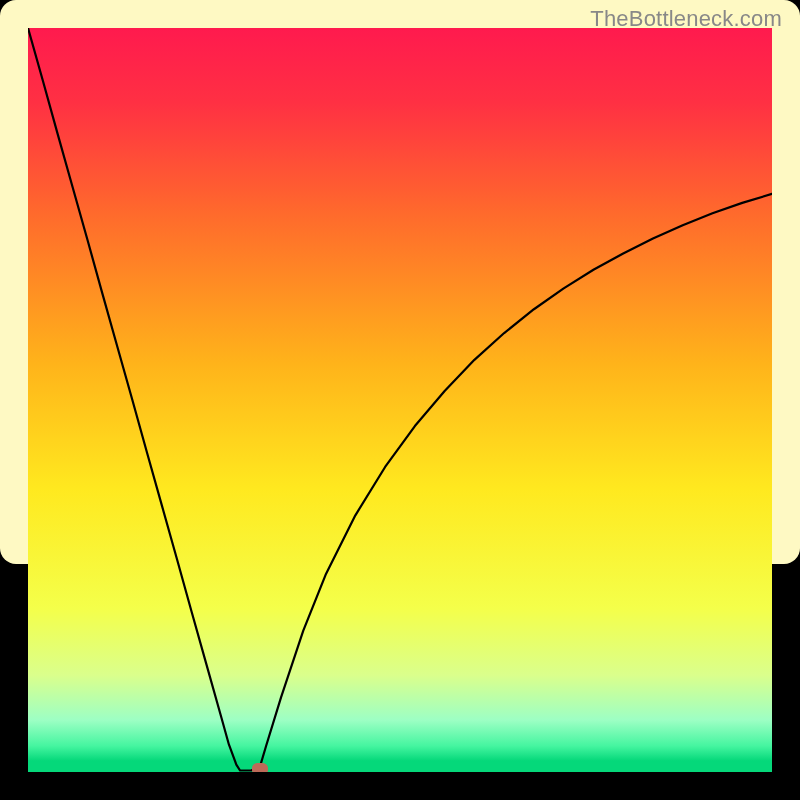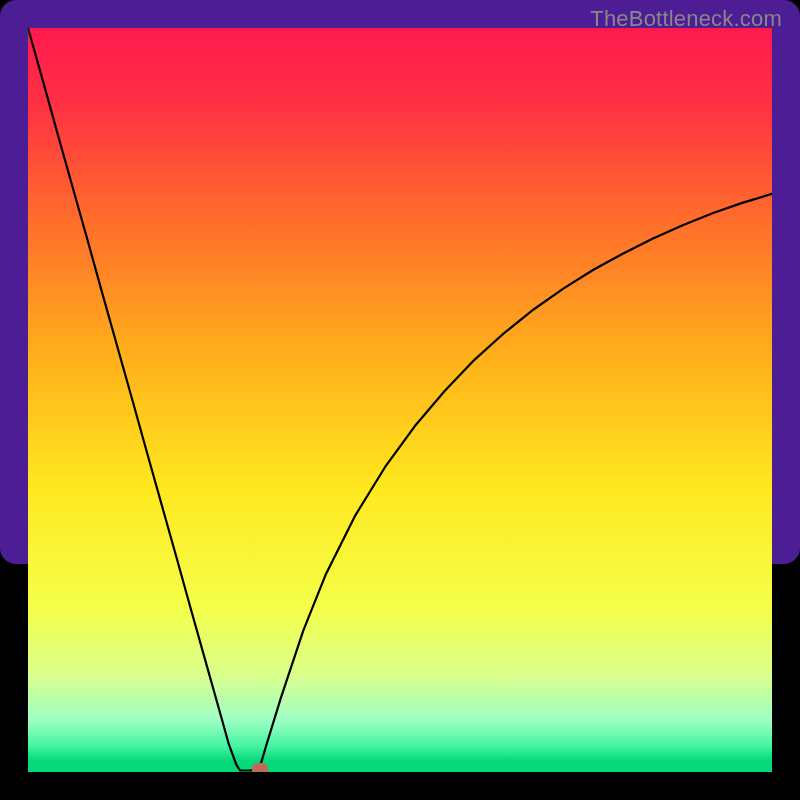--- a/index.html
+++ b/index.html
@@ -9,21 +9,21 @@
     height: 800px;
     overflow: hidden;
     background: #000;
     font-family: Arial, Helvetica, sans-serif;
   }
   .frame {
     position: absolute;
     left: 0; top: 0;
     width: 800px;
     height: 564px;
-    background: #4c1d95;
+    background: #fef9c3;
     border-radius: 16px;
   }
   .plot {
     position: absolute;
     left: 28px;
     top: 28px;
     width: 744px;
     height: 744px;
     overflow: hidden;
   }

